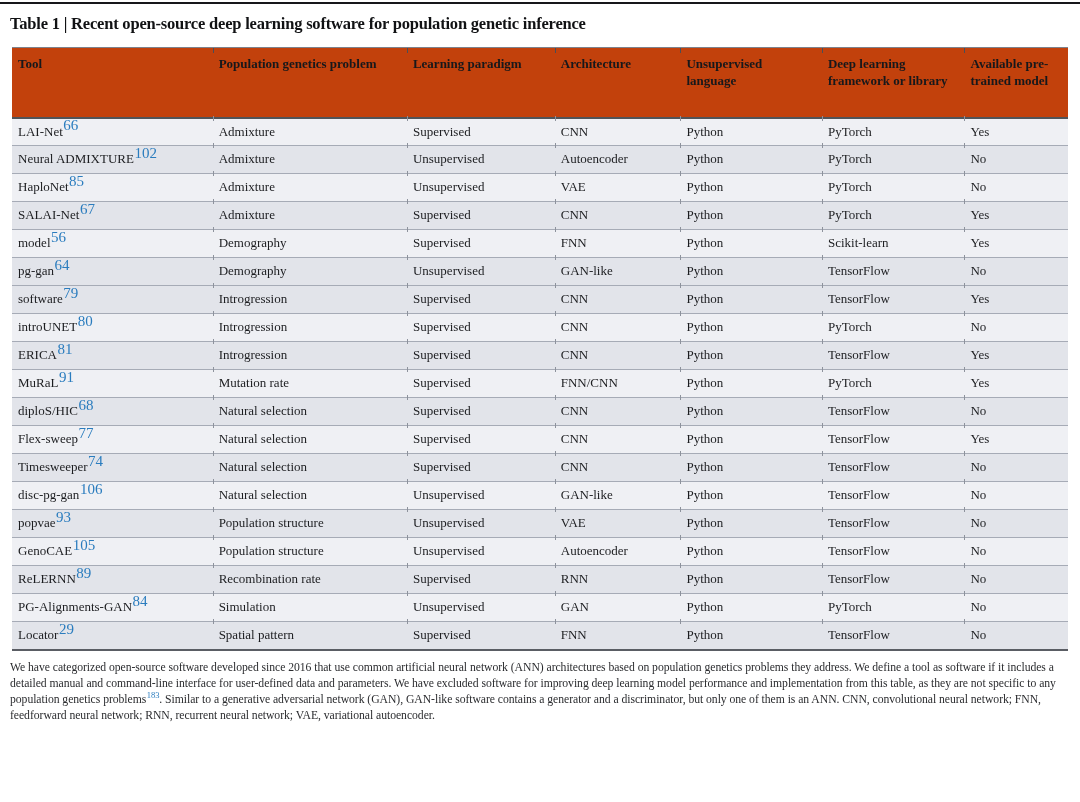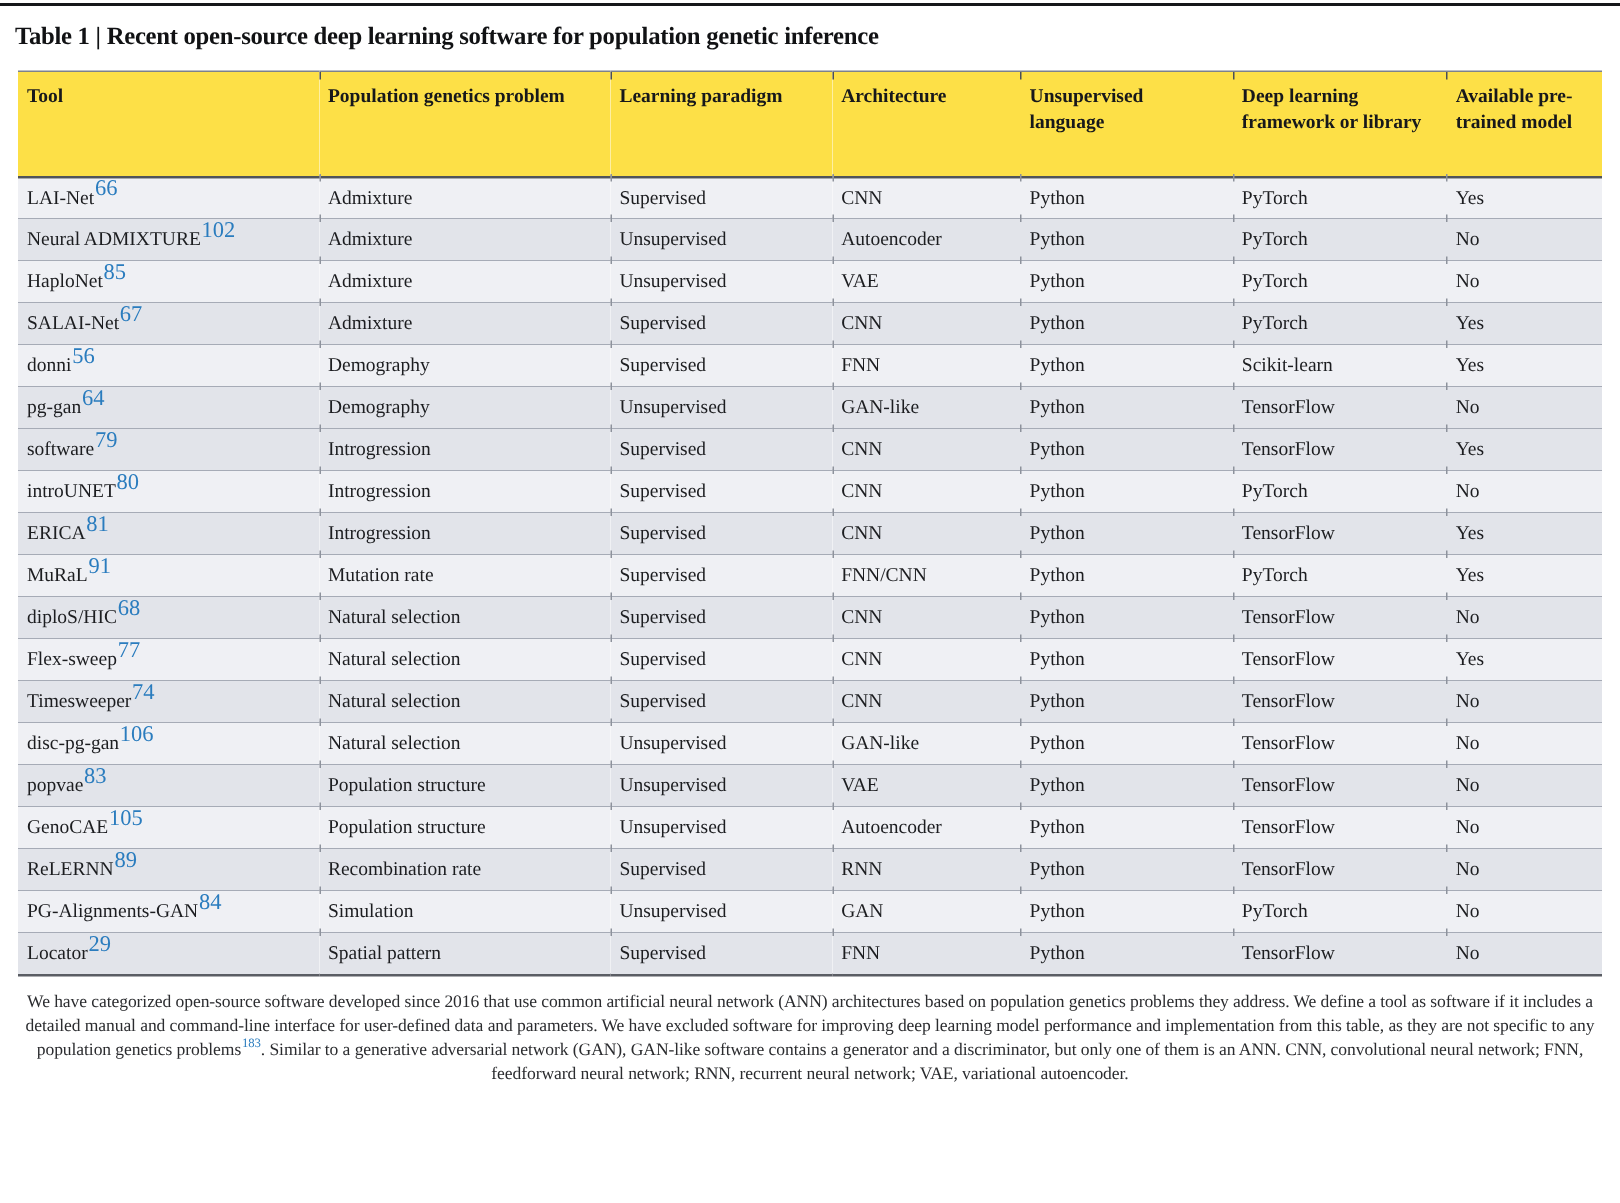--- a/index.html
+++ b/index.html
@@ -12,21 +12,21 @@
   .table-title {
     margin:10px 10px 0 10px;
     font-size:16.5px; font-weight:bold; letter-spacing:-0.2px; color:#111214;
   }
   .table-wrap { margin:13px 12px 0 12px; }
   table.software-table {
     width:100%; border-collapse:collapse; table-layout:fixed;
     border-bottom:2px solid #5a5d64;
   }
   thead th {
-    background:#fde047;
+    background:#c2410c;
     font-size:13px; font-weight:bold; text-align:left; vertical-align:top;
     padding:8px 8px 4px 6px; height:70px; line-height:1.28;
     border-top:1px solid #7d828c; border-bottom:2px solid #505459;
     position:relative; color:#17181b;
   }
   thead th:not(:first-child)::before {
     content:""; position:absolute; top:0; left:0; width:1px; height:5px; background:#4a4e57;
   }
   tbody td {
     font-size:13px; line-height:1.3; padding:5px 6px; height:28px;
@@ -37,21 +37,20 @@
     content:""; position:absolute; top:-3px; left:0; width:1px; height:5px; background:#8d929c;
   }
   tr.light td { background:#eff0f4; }
   tr.dark  td { background:#e2e4ea; }
   sup.citation-ref {
     color:#2a7cbe; font-size:15px; line-height:0; vertical-align:super; margin-left:0.5px;
   }
   .footnote {
     margin:9px 10px 0 10px; font-size:11.7px; line-height:1.35; color:#2b2c2f;
     letter-spacing:-0.05px;
-    text-align:center;
   }
   .footnote sup.citation-ref { font-size:8.5px; }
 </style>
 </head>
 <body>
 
 <div class="page">
   <div class="top-rule"></div>
 
   <div class="table-title">Table 1 | Recent open-source deep learning software for population genetic inference</div>
@@ -109,21 +108,21 @@
           <tr class="dark">
             <td><span>SALAI-Net</span><sup class="citation-ref">67</sup></td>
             <td>Admixture</td>
             <td>Supervised</td>
             <td>CNN</td>
             <td>Python</td>
             <td>PyTorch</td>
             <td>Yes</td>
           </tr>
           <tr class="light">
-            <td><span>donni</span><sup class="citation-ref">56</sup></td>
+            <td><span>model</span><sup class="citation-ref">56</sup></td>
             <td>Demography</td>
             <td>Supervised</td>
             <td>FNN</td>
             <td>Python</td>
             <td>Scikit-learn</td>
             <td>Yes</td>
           </tr>
           <tr class="dark">
             <td><span>pg-gan</span><sup class="citation-ref">64</sup></td>
             <td>Demography</td>
@@ -199,21 +198,21 @@
           <tr class="light">
             <td><span>disc-pg-gan</span><sup class="citation-ref">106</sup></td>
             <td>Natural selection</td>
             <td>Unsupervised</td>
             <td>GAN-like</td>
             <td>Python</td>
             <td>TensorFlow</td>
             <td>No</td>
           </tr>
           <tr class="dark">
-            <td><span>popvae</span><sup class="citation-ref">83</sup></td>
+            <td><span>popvae</span><sup class="citation-ref">93</sup></td>
             <td>Population structure</td>
             <td>Unsupervised</td>
             <td>VAE</td>
             <td>Python</td>
             <td>TensorFlow</td>
             <td>No</td>
           </tr>
           <tr class="light">
             <td><span>GenoCAE</span><sup class="citation-ref">105</sup></td>
             <td>Population structure</td>

